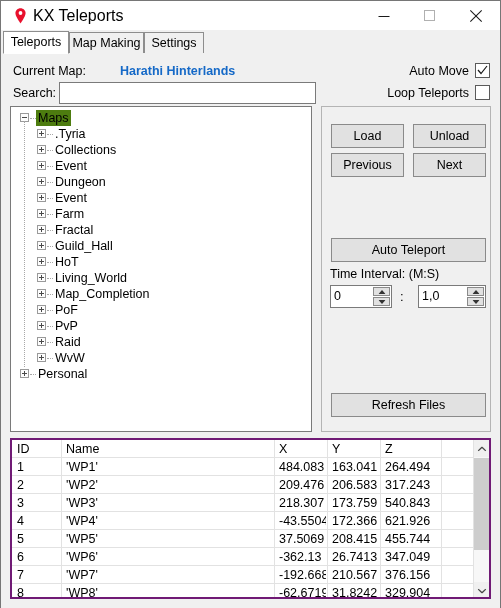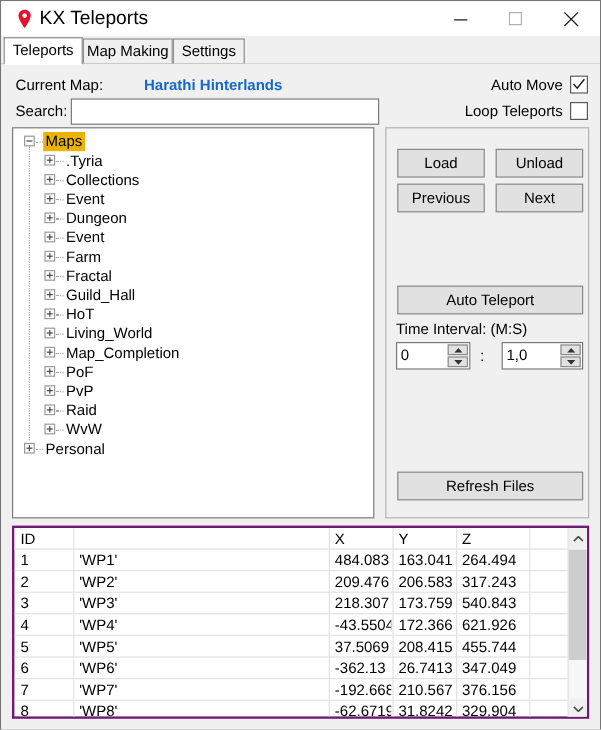--- a/index.html
+++ b/index.html
@@ -80,21 +80,21 @@
   
   #tree-panel{
     position:absolute;left:9px;top:53px;width:302px;height:326px;box-sizing:border-box;
     border:1px solid #7a7a7a;background:#ffffff;overflow:hidden;
   }
   .tnode{position:absolute;left:0;height:16px;width:300px;}
   .tname{
     position:absolute;top:0;font-size:12.5px;line-height:16px;white-space:nowrap;color:#000;
     padding:0 2px;
   }
-  .tname.sel{background:#eab308;}
+  .tname.sel{background:#4d7c0f;}
   .exp{
     position:absolute;top:3px;width:9px;height:9px;box-sizing:border-box;
     border:1px solid #9a9a9a;background:#fdfdfd;
   }
   .exp:before{
     content:"";position:absolute;left:1px;top:3px;width:5px;height:1px;background:#4a4a4a;
   }
   .exp.plus:after{
     content:"";position:absolute;left:3px;top:1px;width:1px;height:5px;background:#4a4a4a;
   }
@@ -358,20 +358,21 @@
           </span>
         </span>
       </div>
 
       <button class="btn" id="btn-refresh">Refresh Files</button>
     </div>
 
     <div id="grid">
       <div class="grow hdr" style="top: 0px;">
           <span class="gcell c-id">ID</span>
+          <span class="gcell c-name">Name</span>
           <span class="gcell c-x">X</span>
           <span class="gcell c-y">Y</span>
           <span class="gcell c-z">Z</span>
           <span class="gcell c-pad"></span>
           <span class="gsep" style="left: 49px;"></span>
           <span class="gsep" style="left: 262px;"></span>
           <span class="gsep" style="left: 315px;"></span>
           <span class="gsep" style="left: 368px;"></span>
           <span class="gsep" style="left: 429px;"></span>
         </div>

